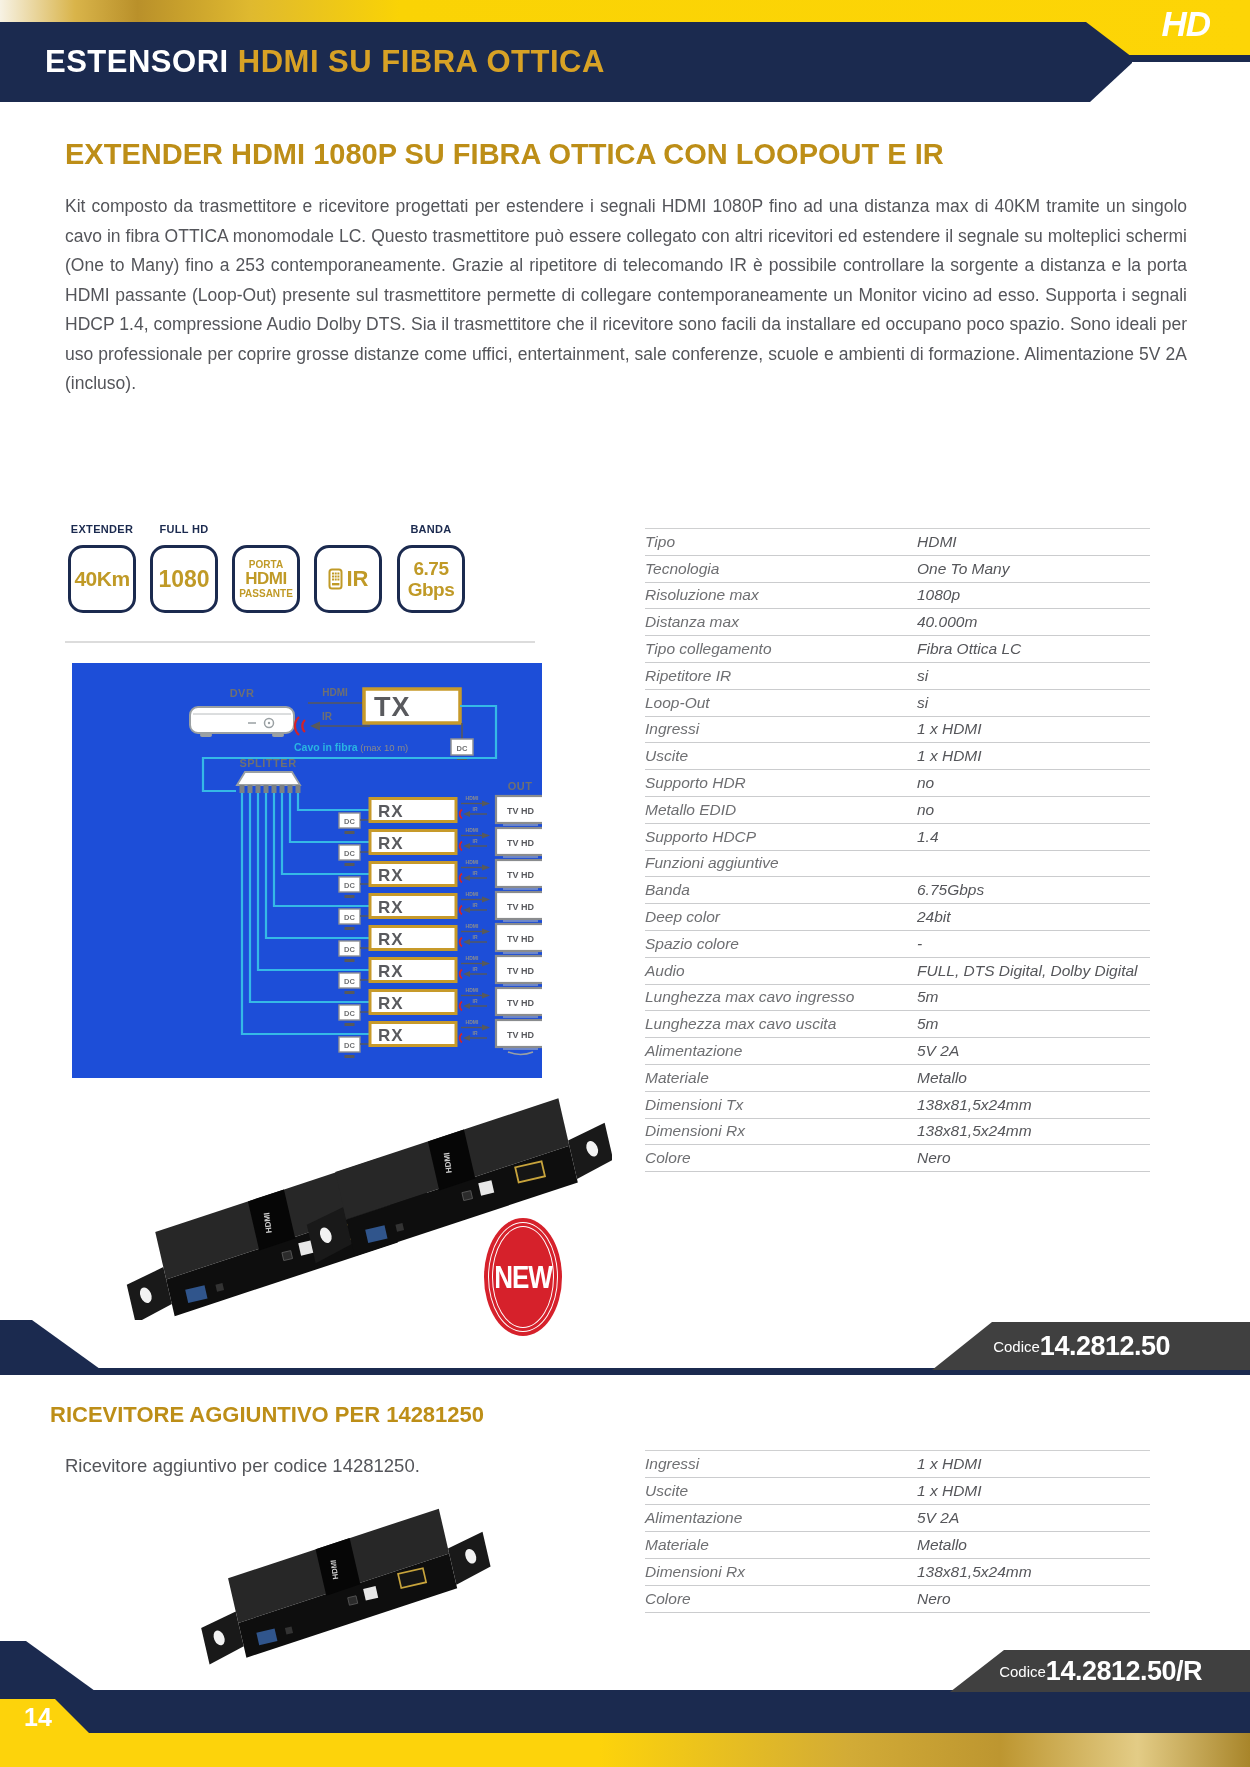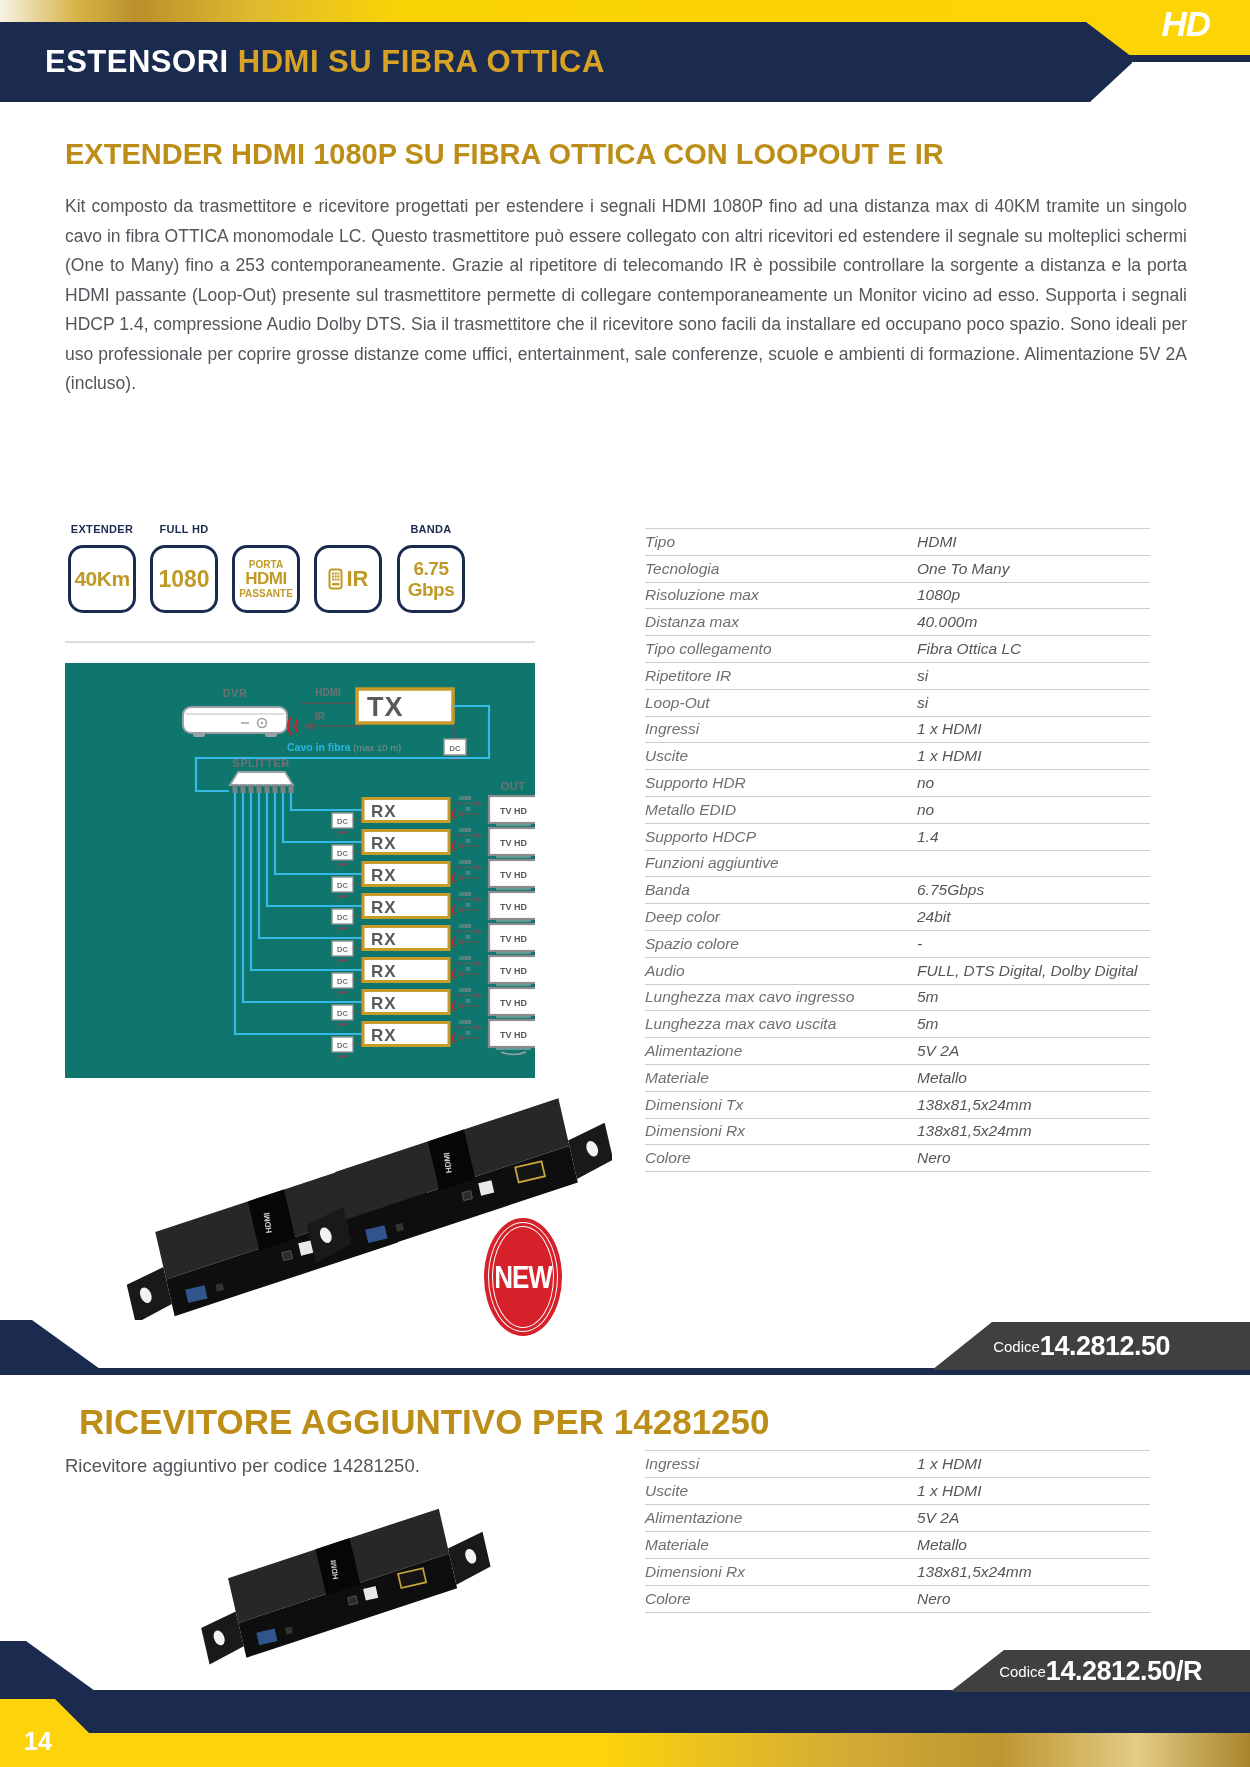--- a/index.html
+++ b/index.html
@@ -27,21 +27,21 @@
          display:flex;flex-direction:column;align-items:center;justify-content:center;color:#c09a27;font-weight:800;}
   .badge .big{font-size:21px;letter-spacing:-.5px;}
   .badge .med{font-size:23px;}
   .badge .t1{font-size:10px;line-height:11px;}
   .badge .t2{font-size:17px;line-height:18px;letter-spacing:-.5px;}
   .badge .b5{font-size:19px;line-height:21px;letter-spacing:-.5px;}
   .badge-ir{flex-direction:row;gap:4px;}
   .badge-ir .irtxt{font-size:22px;}
 
   #sepline{left:65px;top:641px;width:470px;height:2px;background:#dcdcdc;}
-  #diagram-panel{left:65px;top:663px;width:470px;height:415px;background:#0f766e;}
+  #diagram-panel{left:72px;top:663px;width:470px;height:415px;background:#1d4ed8;}
 
   
   .arr{stroke:#58595b;stroke-width:1.6;fill:none;}
   .arr2{stroke:#58595b;stroke-width:1.4;fill:none;}
   .cy{stroke:#35b9e6;stroke-width:2.2;fill:none;}
   .gray-draw{stroke:#9aa0a3;fill:#fff;}
   .dlabel{font:800 11px "Liberation Sans",sans-serif;fill:#6f7072;letter-spacing:.5px;}
   .alabel{font:800 10px "Liberation Sans",sans-serif;fill:#6f7072;}
   .boxtxt{font:800 27px "Liberation Sans",sans-serif;fill:#595a5e;letter-spacing:1px;}
   .rxtxt{font:800 17px "Liberation Sans",sans-serif;fill:#595a5e;letter-spacing:1px;}
@@ -74,32 +74,32 @@
   .code-banner{background:#404040;display:flex;align-items:center;justify-content:flex-end;box-sizing:border-box;}
   #banner1{left:930px;top:1322px;width:320px;height:48px;clip-path:polygon(62px 0,100% 0,100% 100%,2px 100%);padding-right:80px;}
   #banner2{left:948px;top:1650px;width:302px;height:42px;clip-path:polygon(56px 0,100% 0,100% 100%,2px 100%);padding-right:48px;}
   .code-small{color:#fff;font-size:15px;}
   .code-big{color:#fff;font-size:27px;font-weight:800;letter-spacing:-.5px;}
   #wedge1{left:0;top:1320px;width:100px;height:50px;background:#1b2a4f;
           clip-path:polygon(0 0,32px 0,100px 49px,0 49px);}
   #line1{left:0;top:1368px;width:1250px;height:7px;background:#1b2a4f;}
 
   
-  #title2{left:79px;top:1402px;width:900px;font-size:35px;font-weight:800;color:#bd8e17;}
+  #title2{left:50px;top:1402px;width:900px;font-size:22px;font-weight:800;color:#bd8e17;}
   #para2{left:65px;top:1455px;width:560px;font-size:18.5px;color:#54555a;}
 
   
   #footer-wedge{left:0;top:1641px;width:95px;height:50px;background:#1b2a4f;
                 clip-path:polygon(0 0,26px 0,95px 50px,0 50px);}
   #footer-band{left:0;top:1690px;width:1250px;height:44px;background:#1b2a4f;}
   #goldband{left:0;top:1733px;width:1250px;height:34px;
     background:linear-gradient(90deg,#fdd30b 0%,#fdd30b 48%,#d2ab36 68%,#bd9630 80%,#e3cc86 91%,#a8852a 100%);}
   #pagenum-block{left:0;top:1699px;width:90px;height:35px;background:#fdd30b;
     clip-path:polygon(0 0,55px 0,90px 35px,0 35px);}
-  #page-number{left:24px;top:1703px;font-size:25px;font-weight:800;color:#fff;margin-top:24px;}
+  #page-number{left:24px;top:1703px;font-size:25px;font-weight:800;color:#fff;}
 </style>
 </head>
 <body>
 
 <div id="page">
 
   <div class="abs" id="topband"></div>
   <div class="abs" id="hd-logo">HD</div>
   <div class="abs" id="navybar"><span class="w">ESTENSORI</span><span class="w">&nbsp;</span><span class="g">HDMI SU FIBRA OTTICA</span></div>
   <div class="abs" id="topline"></div>

